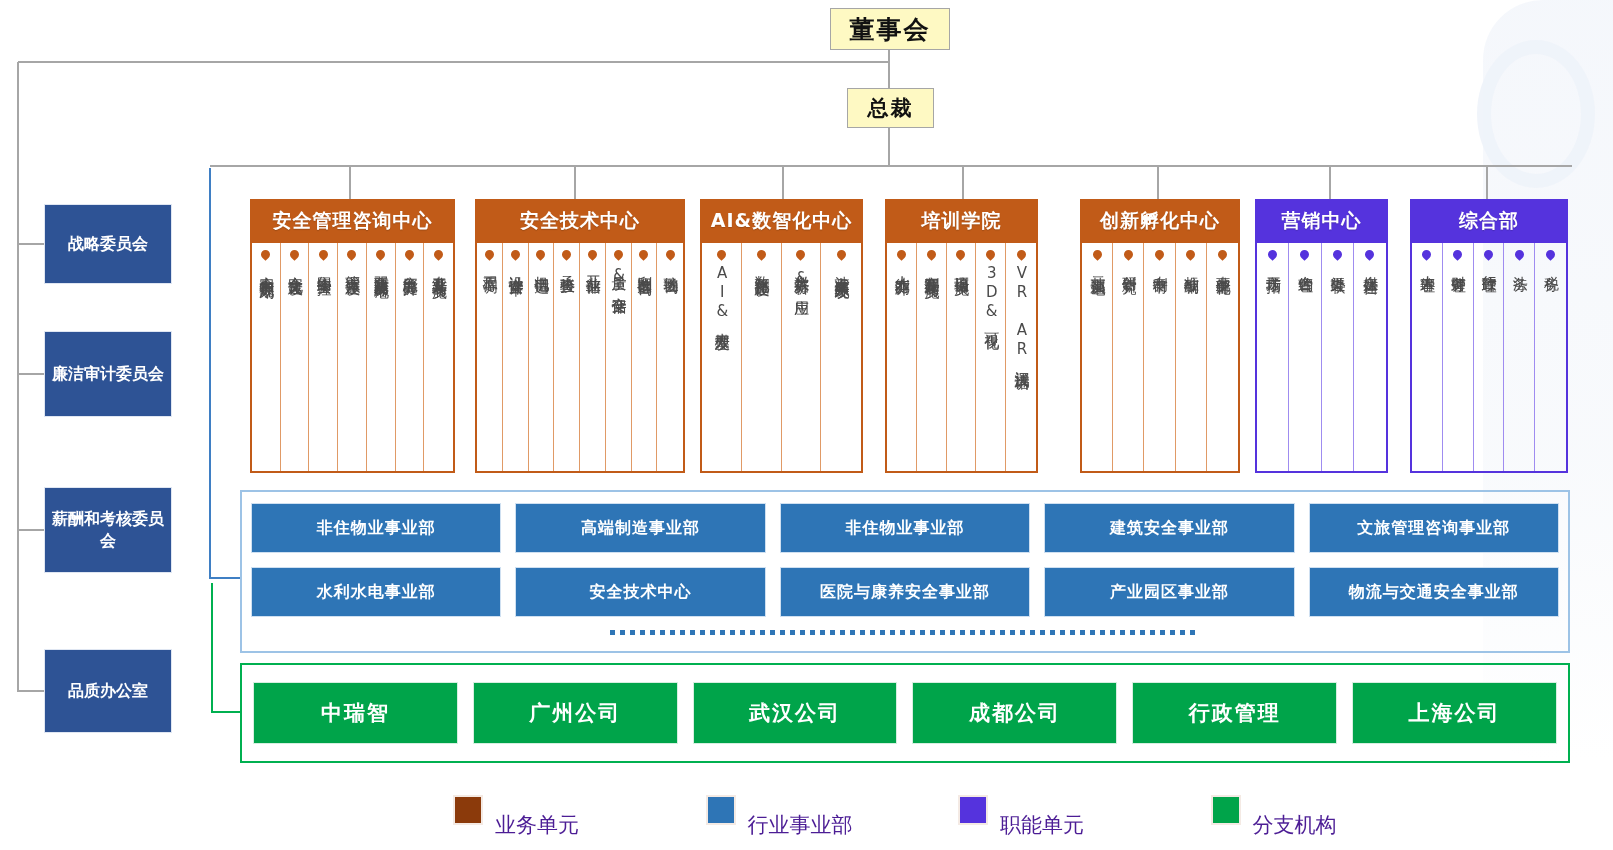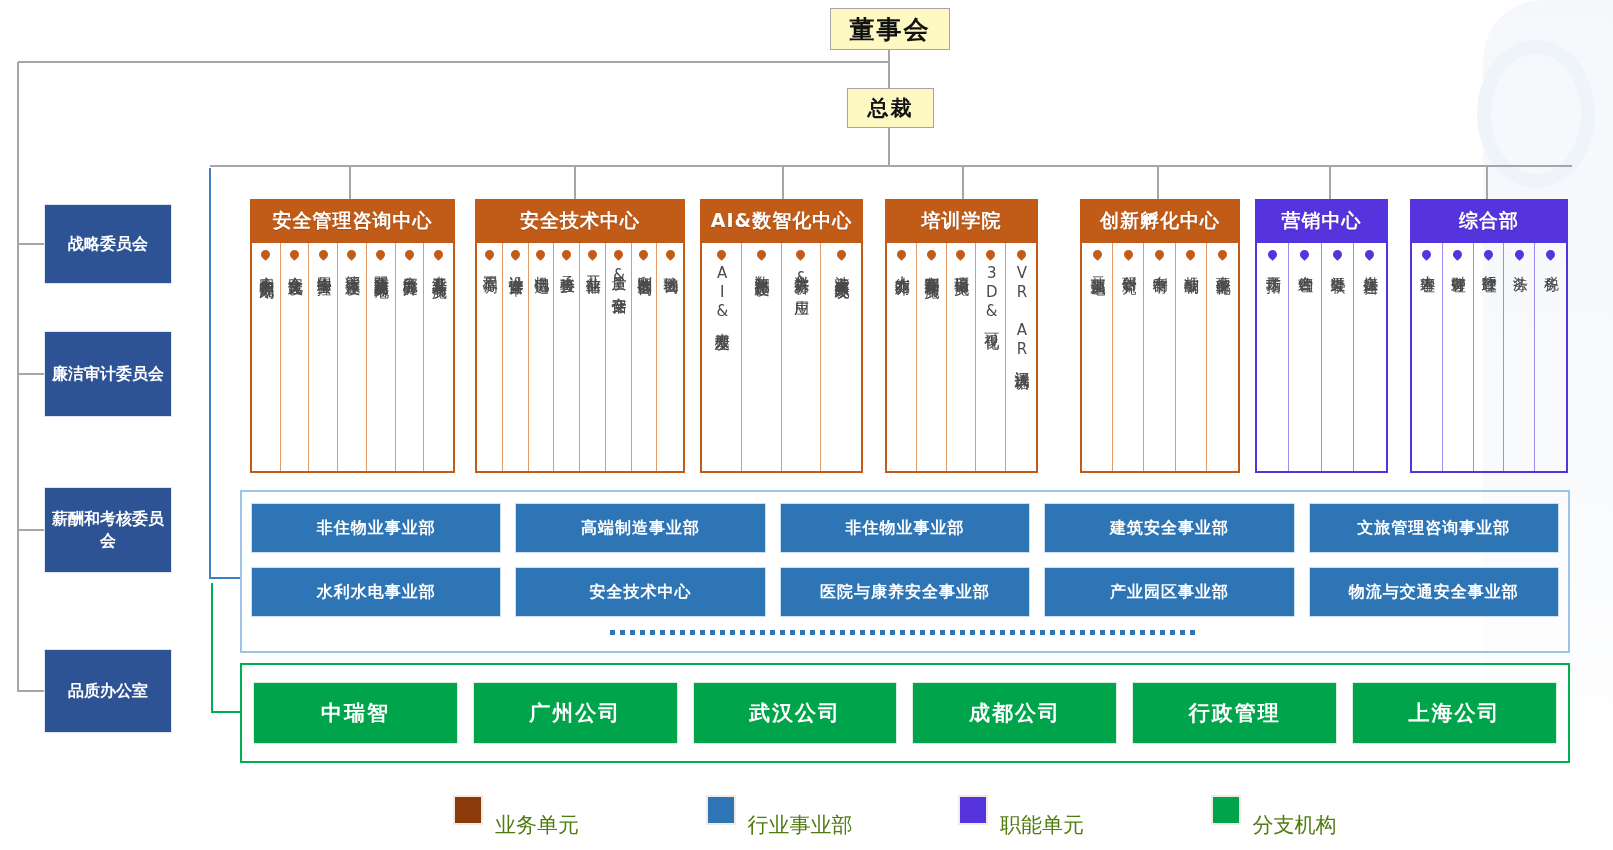--- a/index.html
+++ b/index.html
@@ -73,21 +73,21 @@
     display:flex;align-items:center;gap:17px;padding:0 12px;box-sizing:border-box;}
   .branch{flex:1 1 0;background:#00a44a;color:#fff;font-weight:bold;font-size:21px;
     height:60px;display:flex;align-items:center;justify-content:center;letter-spacing:2px;
     box-shadow:0 0 0 1px #d6efe0;}
 
   
   #legend{position:absolute;left:455px;top:790px;width:1010px;height:40px;
     display:flex;align-items:center;}
   .lg{display:flex;align-items:center;width:270px;}
   .sw{width:26px;height:26px;margin-right:14px;box-shadow:0 0 0 2px #f4eae4;}
-  .lglabel{font-size:21px;color:#4d7c0f;margin-top:30px;}
+  .lglabel{font-size:21px;color:#4c1d95;margin-top:30px;}
 </style>
 </head>
 <body>
 
 <div class="wm"></div>
 <div class="wm2"></div>
 
 <svg class="lines">
 
   <line x1="889" y1="48" x2="889" y2="88" stroke="#a6a6a6" stroke-width="2"></line>

